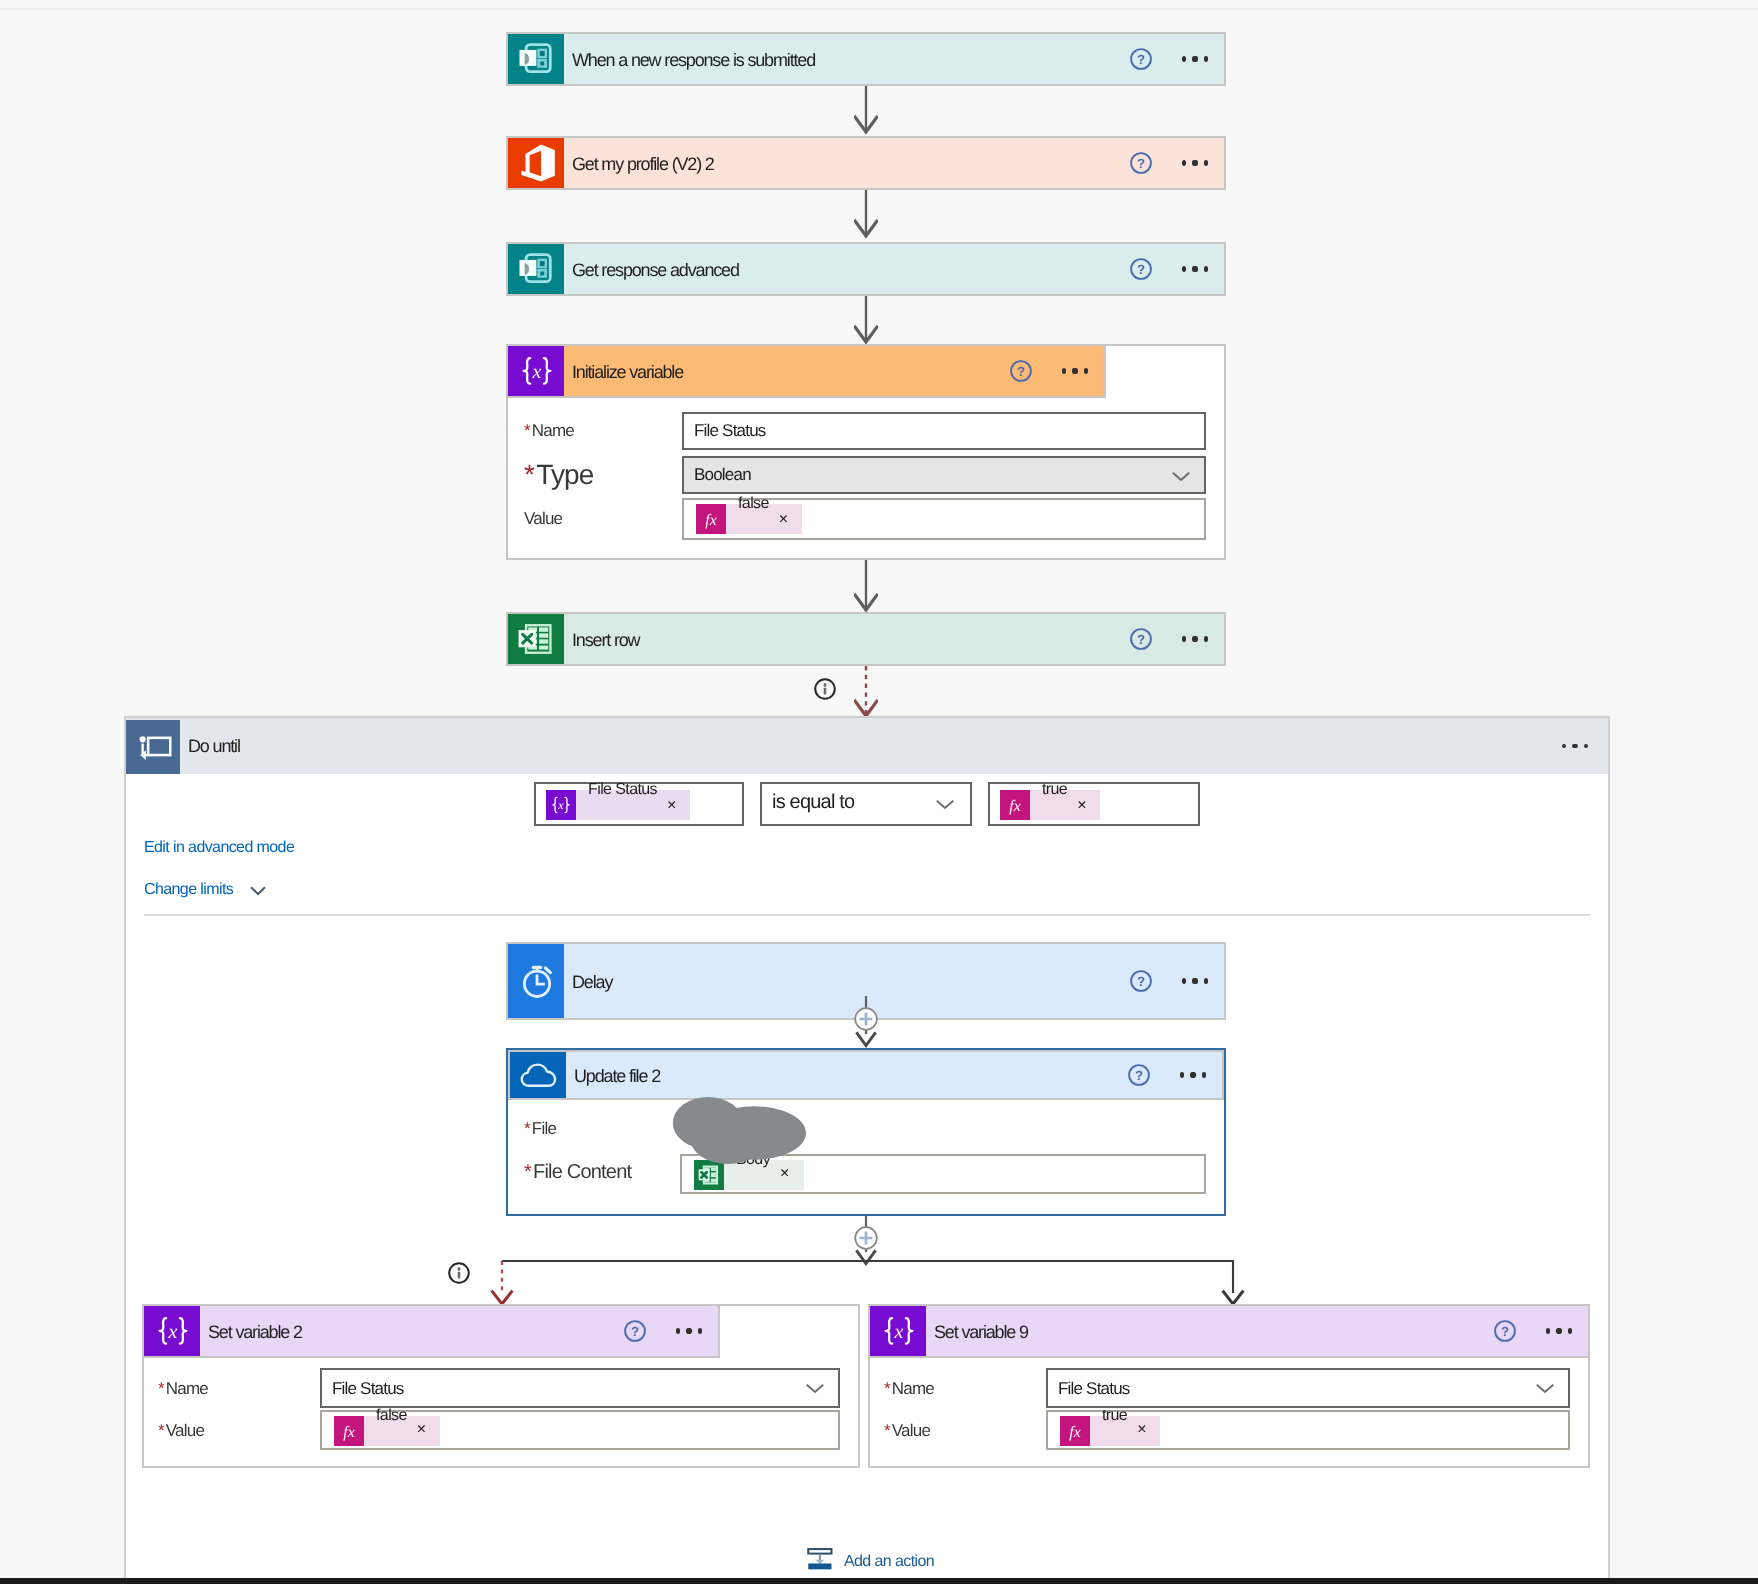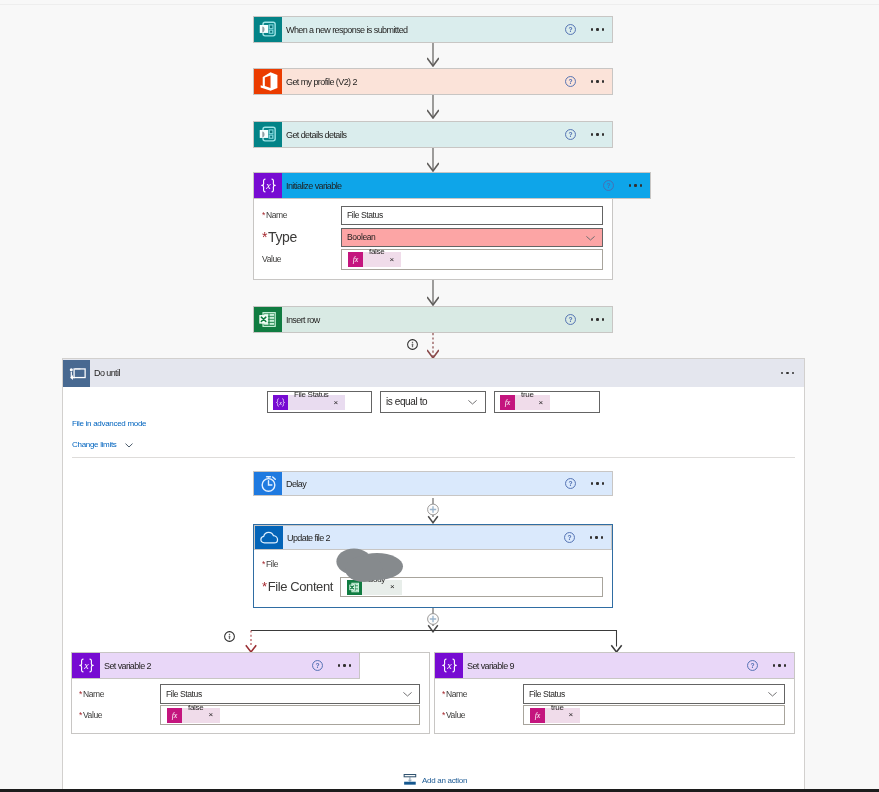--- a/index.html
+++ b/index.html
@@ -204,41 +204,41 @@
         <path d="M6 0 V22.4" stroke="#605e5c" stroke-width="1.2"></path>
         <path d="M0.6 15.6 L6 23 L11.4 15.6" stroke="#605e5c" stroke-width="1.6" fill="none" stroke-linecap="square"></path>
       </svg></div>
     <div class="abs card" style="left:253px;top:121px;width:360px;height:27px;background:#daeded;">
       <div class="cardhead">
         <div class="cardicon" style="background:#038387">
           <svg width="25" height="25">
             <use href="#ico-microsoft-forms-icon"></use>
           </svg>
         </div>
-        <span class="cardtitle">Get details details</span>
+        <span class="cardtitle">Get response advanced</span>
         <div class="cardbtns">
           <span style="display:flex;">
             <svg width="13" height="13">
               <use href="#ico-help-icon"></use>
             </svg>
           </span>
           <span class="ellipsis">
             <i></i>
             <i></i>
             <i></i>
           </span>
         </div>
       </div>
     </div>
     <div class="abs" style="left:427px;top:148px;width:12px;height:24px;"><svg width="12" height="24">
         <path d="M6 0 V22.4" stroke="#605e5c" stroke-width="1.2"></path>
         <path d="M0.6 15.6 L6 23 L11.4 15.6" stroke="#605e5c" stroke-width="1.6" fill="none" stroke-linecap="square"></path>
       </svg></div>
     <div class="abs card" style="left:253px;top:172px;width:360px;height:108px;"></div>
-    <div class="abs card" style="left:253px;top:172px;width:398px;height:27px;background:#0ea5e9;">
+    <div class="abs card" style="left:253px;top:172px;width:300px;height:27px;background:#fdba74;">
       <div class="cardhead">
         <div class="cardicon" style="background:#770bd2">
           <svg width="25" height="25">
             <use href="#ico-variables-icon"></use>
           </svg>
         </div>
         <span class="cardtitle">Initialize variable</span>
         <div class="cardbtns">
           <span style="display:flex;">
             <svg width="13" height="13">
@@ -254,21 +254,21 @@
       </div>
     </div>
     <div class="abs" style="left:262px;top:206px;width:342px;height:19px;">
       <div class="abs" style="left:0px;top:0px;height:19px;line-height:19px;font-size:8.5px;letter-spacing:-0.4px;color:#3b3a39;white-space:nowrap;"><span class="req">*</span><span>Name</span></div>
       <div class="abs" style="left:79px;top:0px;width:262px;height:19px;border:1px solid #646464;box-sizing:border-box;background:#fff;">
         <div class="abs" style="left:5px;top:0;height:17px;line-height:17px;font-size:8.5px;letter-spacing:-0.4px;color:#201f1e;">File Status</div>
       </div>
     </div>
     <div class="abs" style="left:262px;top:228px;width:342px;height:19px;">
       <div class="abs" style="left:0px;top:0px;height:19px;line-height:19px;font-size:14px;letter-spacing:-0.4px;color:#3b3a39;white-space:nowrap;"><span class="req">*</span><span>Type</span></div>
-      <div class="abs" style="left:79px;top:0px;width:262px;height:19px;border:1px solid #646464;box-sizing:border-box;background:#fca5a5;">
+      <div class="abs" style="left:79px;top:0px;width:262px;height:19px;border:1px solid #646464;box-sizing:border-box;background:#e5e5e5;">
         <div class="abs" style="left:5px;top:0;height:17px;line-height:17px;font-size:8.5px;letter-spacing:-0.4px;color:#201f1e;">Boolean</div>
         <div class="abs" style="right:6px;top:3.5px;width:11px;height:10px;"><svg width="11" height="10" viewBox="0 0 11 10">
             <path d="M1.4 3.4 L5.5 7.0 L9.6 3.4" stroke="#6b6a6d" stroke-width="0.95" fill="none"></path>
           </svg></div>
       </div>
     </div>
     <div class="abs" style="left:262px;top:249px;width:342px;height:21px;">
       <div class="abs" style="left:0px;top:0px;height:21px;line-height:21px;font-size:8.5px;letter-spacing:-0.4px;color:#3b3a39;white-space:nowrap;"><span>Value</span></div>
       <div class="abs" style="left:79px;top:0px;width:262px;height:21px;border:1px solid #a8a49c;box-sizing:border-box;background:#fff;">
         <div class="abs token" style="left:6px;top:2px;background:#f0dcea;">
@@ -353,31 +353,31 @@
       <div class="abs token" style="left:5px;top:3px;background:#f0dcea;">
         <span class="tokico" style="background:#c4157e">
           <svg width="15" height="15">
             <use href="#ico-fx-icon"></use>
           </svg>
         </span>
         <span class="toktext">true</span>
         <span class="tokx">×</span>
       </div>
     </div>
-    <div class="abs link" style="left:72px;top:419px;">File in advanced mode</div>
+    <div class="abs link" style="left:72px;top:419px;">Edit in advanced mode</div>
     <div class="abs" style="left:72px;top:440px;display:flex;align-items:center;gap:6px;">
       <span class="link">Change limits</span>
       <span style="display:flex;">
         <svg width="12" height="8" viewBox="0 0 12 8">
           <path d="M2.5 2.6 L6 6.0 L9.5 2.6" stroke="#4a5b6b" stroke-width="1" fill="none"></path>
         </svg>
       </span>
     </div>
     <div class="abs" style="left:72px;top:457px;width:723px;height:1px;background:#dedcda;"></div>
-    <div class="abs card" style="left:253px;top:471px;width:360px;height:25px;background:#dae9fc;">
+    <div class="abs card" style="left:253px;top:471px;width:360px;height:39px;background:#dae9fc;">
       <div class="cardhead">
         <div class="cardicon" style="background:#1f7ae0">
           <svg width="25" height="25">
             <use href="#ico-delay-clock-icon"></use>
           </svg>
         </div>
         <span class="cardtitle">Delay</span>
         <div class="cardbtns">
           <span style="display:flex;">
             <svg width="13" height="13">
@@ -419,21 +419,21 @@
             <i></i>
             <i></i>
           </span>
         </div>
       </div>
     </div>
     <div class="abs" style="left:262px;top:554px;width:342px;height:20px;">
       <div class="abs" style="left:0px;top:0px;height:20px;line-height:20px;font-size:8.5px;letter-spacing:-0.4px;color:#3b3a39;white-space:nowrap;"><span class="req">*</span><span>File</span></div>
     </div>
     <div class="abs" style="left:262px;top:577px;width:342px;height:20px;">
-      <div class="abs" style="left:0px;top:0px;height:20px;line-height:20px;font-size:13px;letter-spacing:-0.4px;color:#3b3a39;white-space:nowrap;"><span class="req">*</span><span>File Content</span></div>
+      <div class="abs" style="left:0px;top:0px;height:20px;line-height:20px;font-size:10px;letter-spacing:-0.4px;color:#3b3a39;white-space:nowrap;"><span class="req">*</span><span>File Content</span></div>
       <div class="abs" style="left:78px;top:0px;width:263px;height:20px;border:1px solid #a8a49c;box-sizing:border-box;background:#fff;">
         <div class="abs token" style="left:6px;top:1.5px;background:#e8eeea;">
           <span class="tokico" style="background:#107c41">
             <svg width="15" height="15">
               <use href="#ico-excel-small-icon"></use>
             </svg>
           </span>
           <span class="toktext">Body</span>
           <span class="tokx">×</span>
         </div>

